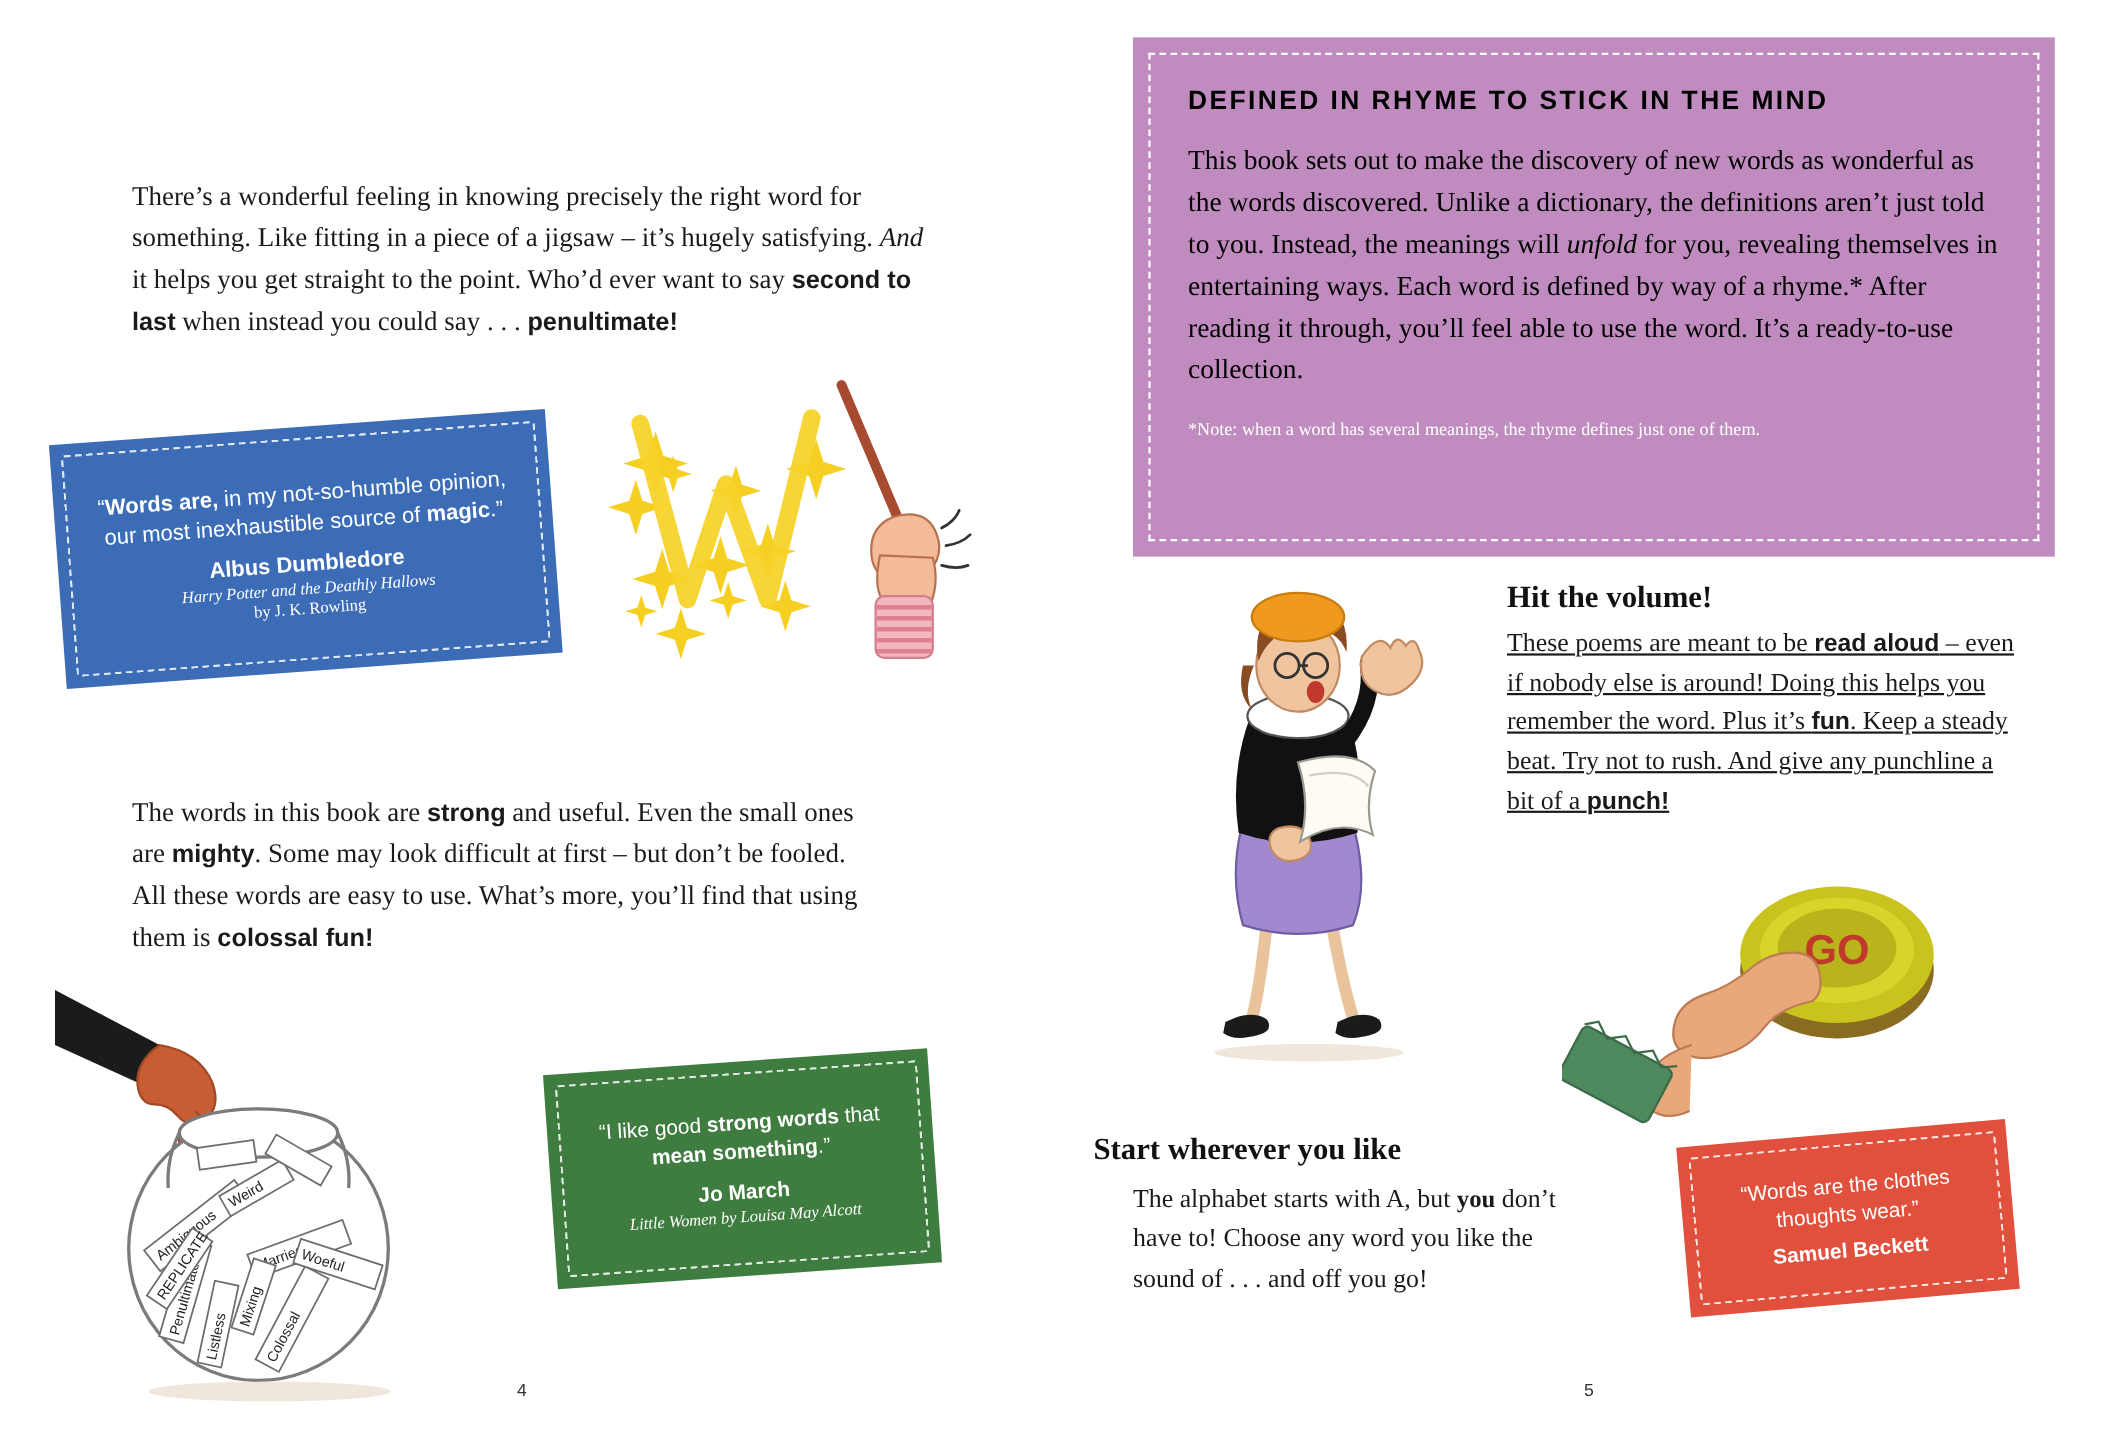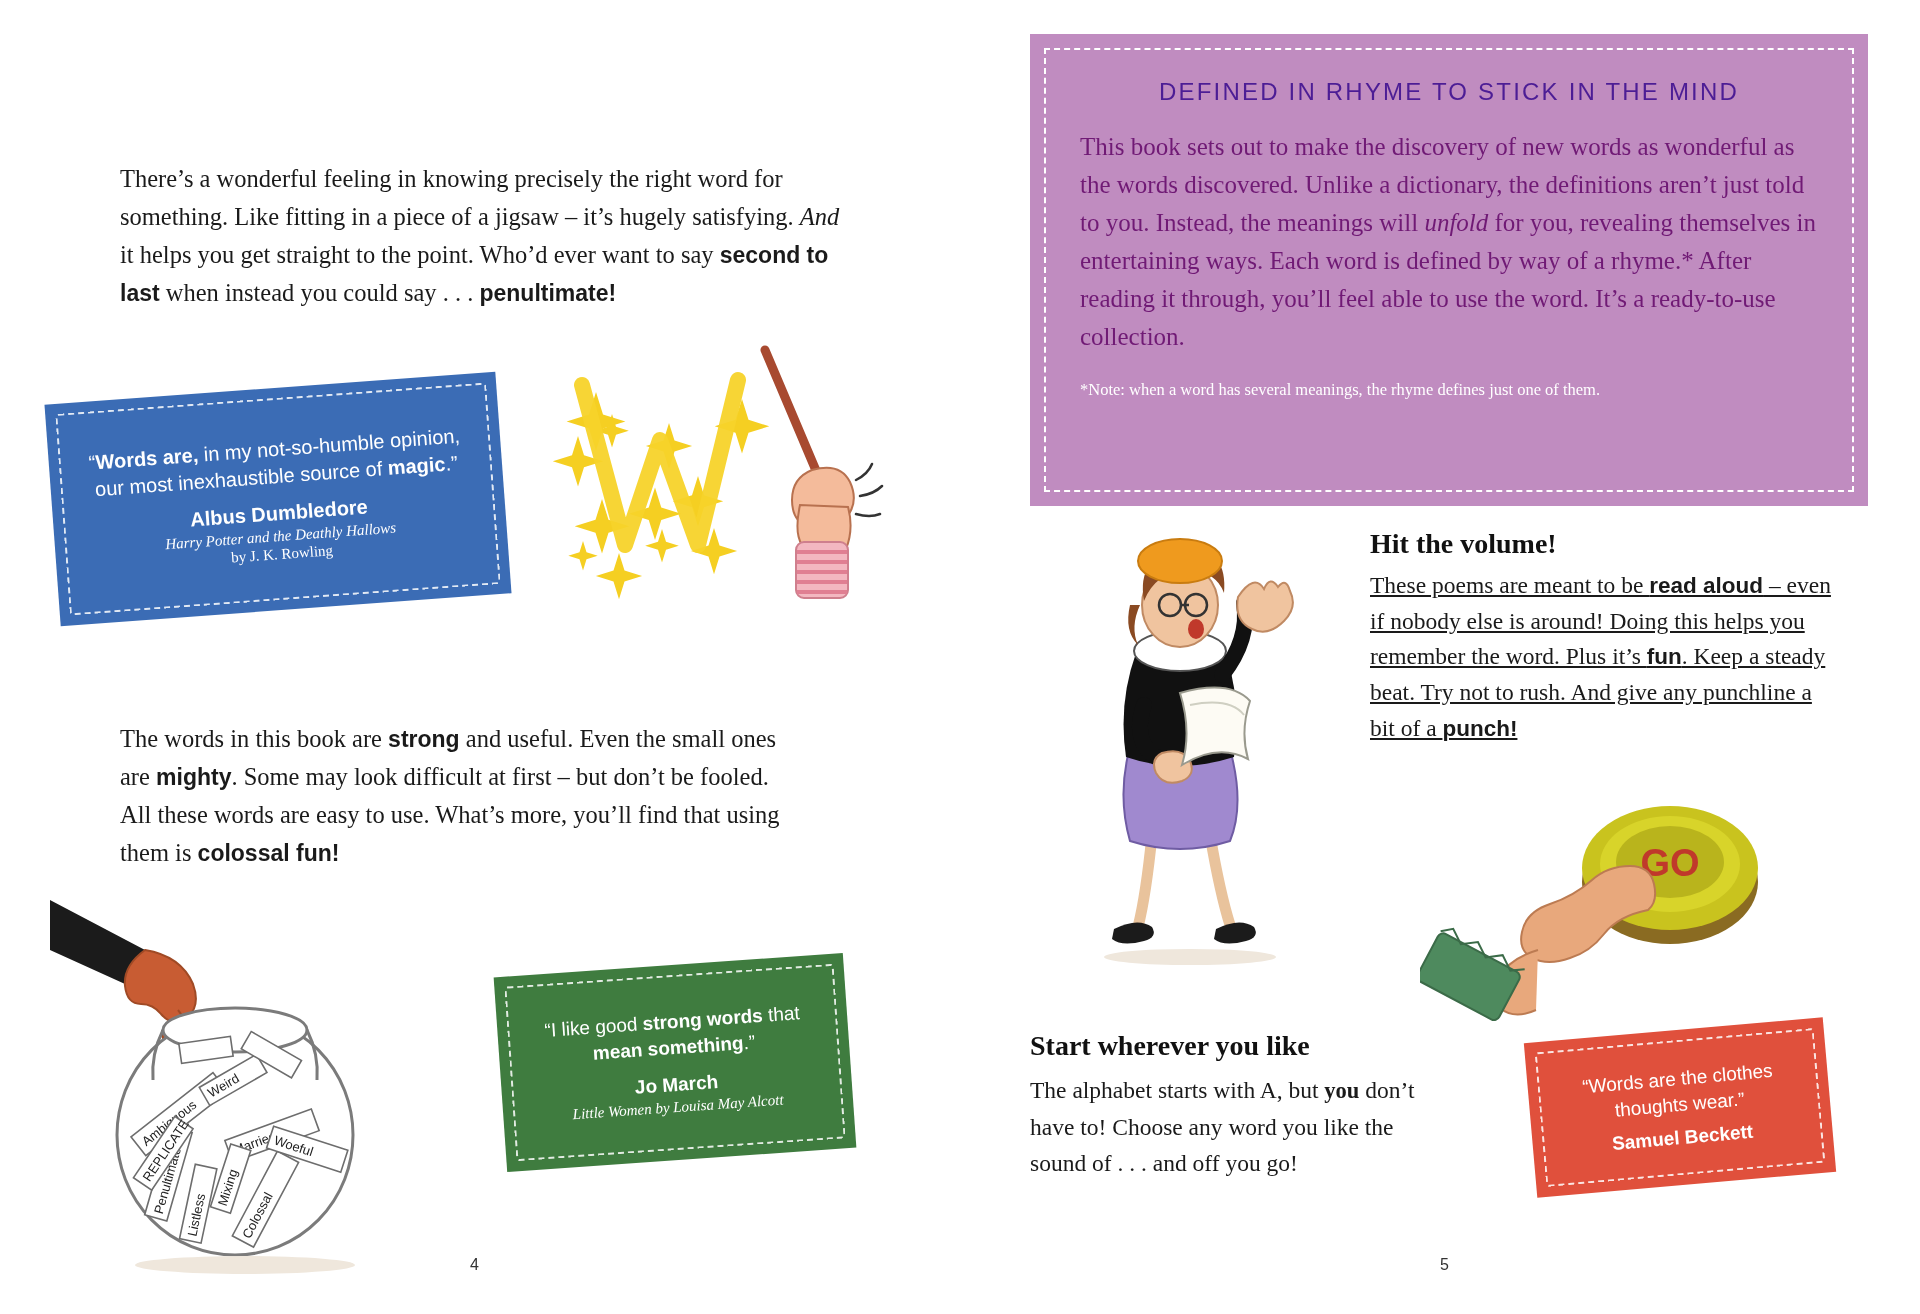--- a/index.html
+++ b/index.html
@@ -137,29 +137,28 @@
     position: absolute;
     inset: 14px;
     border: 2px dashed #ffffff;
     box-sizing: border-box;
     padding: 28px 34px;
   }
   .pp-heading {
     font-family: "Liberation Sans", sans-serif;
     font-size: 24px;
     letter-spacing: 2.2px;
-    color: #4c1d95;
-    font-weight: normal;
+    color: #000000;
+    font-weight: bold;
     margin-bottom: 22px;
-    text-align: center;
   }
   .pp-body {
     font-size: 25px;
     line-height: 1.52;
-    color: #701a75;
+    color: #000000;
   }
   .pp-body i { font-style: italic; }
   .pp-note {
     margin-top: 24px;
     font-size: 16.5px;
     color: #ffffff;
   }
 
   .sub-head {
     font-family: Liberation Serif, serif;
@@ -167,21 +166,21 @@
     font-size: 28px;
     color: #111;
   }
   #hit-volume-head { position: absolute; left: 1370px; top: 528px; }
   #hit-volume-text {
     position: absolute; left: 1370px; top: 568px; width: 470px;
     font-size: 23.5px; line-height: 1.52; text-decoration: underline;
   }
   #hit-volume-text b { font-family: "Liberation Sans", sans-serif; font-weight: bold; font-size: 22.5px;}
 
-  #start-head { position: absolute; left: 1030px; top: 1030px; }
+  #start-head { position: absolute; left: 994px; top: 1030px; }
   #start-text {
     position: absolute; left: 1030px; top: 1072px; width: 390px;
     font-size: 23.5px; line-height: 1.55;
   }
   #start-text b { font-family: Liberation Serif, serif; font-weight: bold; font-size: 22.5px;}
 
   #orator-illustration {
     position: absolute; left: 1040px; top: 505px; width: 320px; height: 480px;
   }
   #gobutton-illustration {

